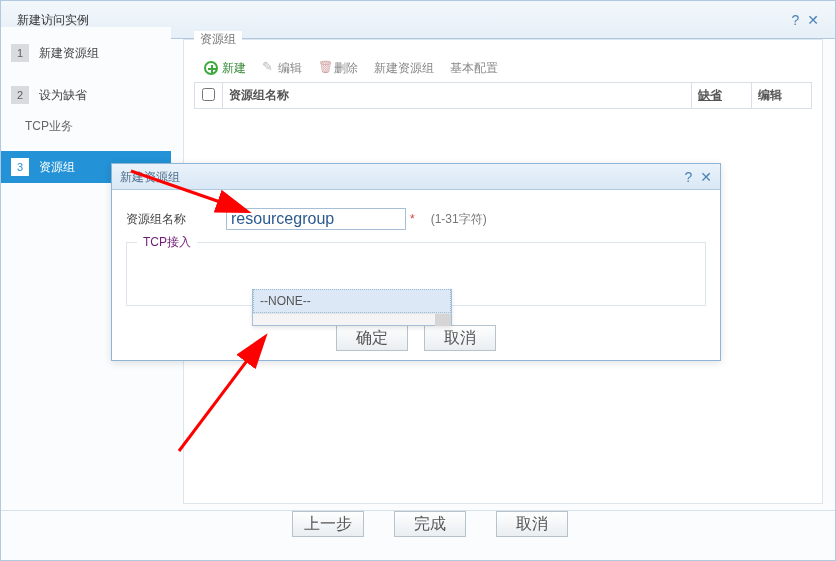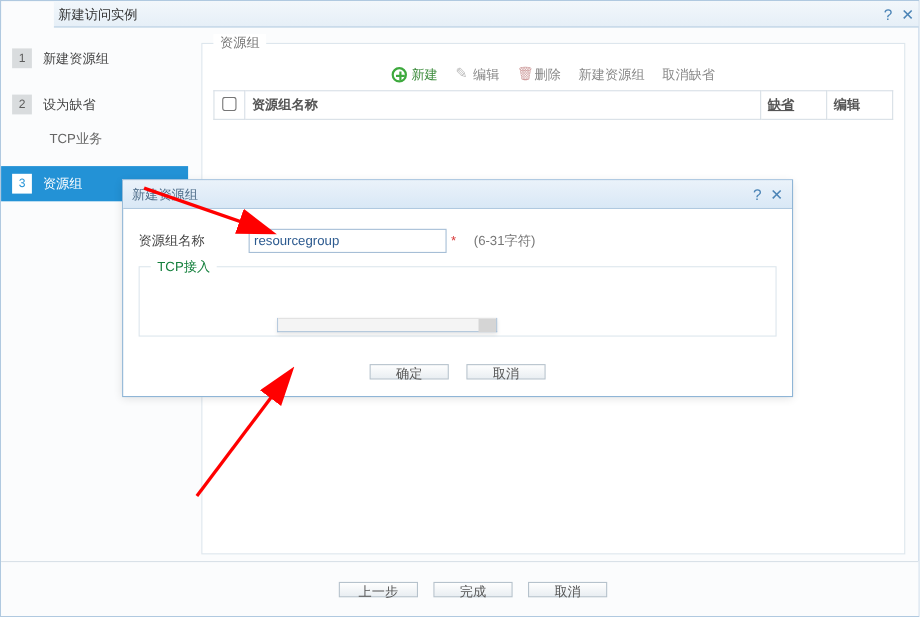--- a/index.html
+++ b/index.html
@@ -1,51 +1,51 @@
 <!DOCTYPE html>
 <html><head>
 <meta charset="utf-8">
 <style>
   * { box-sizing: border-box; margin: 0; padding: 0; }
   body { font-family: "Microsoft YaHei", Arial, sans-serif; font-size: 12px; background: #fff; color: #333; }
 
   
   .wizard-window { position: relative; width: 836px; height: 561px; border: 1px solid #B0C9E0; background: #FBFCFD; }
   .wizard-titlebar {
-    height: 24px; line-height: 24px; padding: 0 4px;
+    height: 38px; line-height: 24px; padding: 0 16px;
     background: linear-gradient(#F2F7FB, #E6EFF7);
     border-bottom: 1px solid #B0C9E0;
-    display:flex; align-items:center; justify-content:space-between;margin-left:48px;
+    display:flex; align-items:center; justify-content:space-between;
   }
   .wizard-titlebar .ctrls { display:flex; gap:8px; color:#4B84B6; font-size:14px; }
   .wizard-titlebar .ctrls span { cursor:pointer; }
 
   .wizard-body { position:absolute; top:26px; left:0; right:0; bottom:50px; display:flex; }
 
   
   .steps { width:170px; background:#FBFCFD; border-right:0; padding-top:10px; }
   .step { display:flex; align-items:center; height:32px; padding:0 10px; color:#444; cursor:pointer; }
   .step .num {
     width:18px; height:18px; line-height:18px; text-align:center;
     background:#D9DCDE; color:#5C5C5C; margin-right:10px; font-size:11px;
   }
   .step.selected { background:#2392D6; color:#fff; }
   .step.selected .num { background:#fff; color:#2392D6; }
-  .substep { padding-left:44px; height:30px; line-height:30px; color:#666; cursor:pointer; }
+  .substep { padding-left:24px; height:30px; line-height:30px; color:#666; cursor:pointer; }
 
   
   .content { flex:1; padding:12px 12px 0 12px; position:relative; }
   .group-box { position:relative; border:1px solid #DDE6ED; padding:14px 10px 10px 10px; background:#fff; min-height:80px; }
   .group-box > .legend {
     position:absolute; top:-9px; left:10px; background:#fff; padding:0 6px; color:#777;
   }
   .group-box.main { height:465px; }
 
   
-  .res-toolbar { display:flex; align-items:center; height:28px; padding:0 4px; gap:4px;justify-content:center; }
+  .res-toolbar { display:flex; align-items:center; height:28px; padding:0 4px; gap:4px; }
   .res-toolbar .tb-btn { display:inline-flex; align-items:center; gap:4px; padding:0 6px; height:24px; color:#888; cursor:pointer; }
   .res-toolbar .tb-btn.enabled { color:#3A8A3A; }
   .res-toolbar .plus-icon { width:14px; height:14px; border:2px solid #3DA93D; border-radius:50%; position:relative; display:inline-block; }
   .res-toolbar .plus-icon::before, .res-toolbar .plus-icon::after { content:""; position:absolute; background:#3DA93D; }
   .res-toolbar .plus-icon::before { left:5px; top:2px; width:2px; height:8px; }
   .res-toolbar .plus-icon::after  { top:5px; left:2px; height:2px; width:8px; }
 
   .edit-icon { width:12px; height:12px; display:inline-block; position:relative; }
   .edit-icon::before { content:"✎"; color:#B9B9B9; font-size:13px; position:absolute; top:-3px; }
   .del-icon { width:12px; height:12px; display:inline-block; position:relative; }
@@ -54,43 +54,43 @@
   
   .res-table { border-collapse:collapse; width:100%; }
   .res-table th, .res-table td { border:1px solid #D8DFE6; padding:4px 6px; background:#fff; color:#555; text-align:left; }
   .res-table th.checkbox-col { width:28px; text-align:center; }
   .res-table th.def-col  { width:60px;text-decoration:underline; }
   .res-table th.edit-col { width:60px; }
   input[type=checkbox] { width:13px; height:13px; }
 
   
   .wizard-footer { position:absolute; bottom:0; left:0; right:0; height:50px; border-top:1px solid #D9E1E8; background:#FBFCFD;
-                   display:flex; justify-content:center; align-items:center; gap:14px;padding-left:24px; }
-  .btn { min-width:72px; height:14px; border:1px solid #B6C2CC; background:linear-gradient(#FEFEFE,#E9EEF2);
-         color:#555; cursor:pointer; font-size:12px; }
+                   display:flex; justify-content:center; align-items:flex-start; gap:30px;padding-left:24px; }
+  .btn { min-width:72px; height:26px; border:1px solid #B6C2CC; background:linear-gradient(#FEFEFE,#E9EEF2);
+         color:#555; cursor:pointer; font-size:16px; }
 
   
   .modal { position:absolute; left:110px; top:162px; width:610px;
            border:1px solid #8FB5D6; background:#fff; box-shadow:0 2px 8px rgba(0,0,0,.12); z-index:20; }
   .modal-title { height:26px; line-height:24px; padding:0 8px;
                  background:linear-gradient(#EAF2FA,#D9E8F6); border-bottom:1px solid #B0C9E0;
                  display:flex; justify-content:space-between; align-items:center; color:#4F6E8A; }
   .modal-title .ctrls { display:flex; gap:8px; color:#4B84B6; font-size:14px; }
   .modal-body { padding:18px 14px 10px 14px; }
 
   .form-row { display:flex; align-items:center; margin-bottom:12px; }
   .form-row label { width:100px; color:#444; }
   .form-row input[type=text] {
-    width:180px; height:22px; border:1px solid #A6BED6; padding:0 4px; font-size:12px; color:#2C5A8F;
+    width:180px; height:22px; border:1px solid #A6BED6; padding:0 4px; font-size:16px; color:#2C5A8F;
   }
   .form-row .req { color:#D94040; margin-left:4px; }
   .form-row .hint { color:#767676; margin-left:16px; }
 
   .inner-group { position:relative; border:1px solid #DDE6ED; padding:14px 12px 48px 12px; margin-top:6px; background:#fff; }
-  .inner-group .legend { position:absolute; top:-9px; left:10px; background:#fff; padding:0 6px; color:#15803d; }
+  .inner-group .legend { position:absolute; top:-9px; left:10px; background:#fff; padding:0 6px; color:#701a75; }
 
   .inner-group .form-row input[type=text] { width:200px; }
 
   .combo { width:200px; border:1px solid #A6BED6; height:22px; display:flex; cursor:pointer; }
   .combo .combo-input { flex:1; border:0; height:20px; padding:0 4px; font-size:12px; color:#444; }
   .combo .combo-btn { width:17px; background:linear-gradient(#E9F2FB,#CDE1F5); border-left:1px solid #A6BED6; position:relative; }
   .combo .combo-btn::after { content:""; position:absolute; left:4px; top:7px; border:4px solid transparent; border-top-color:#4B7AA6; }
 
   .dropdown-list { position:absolute; left:125px; top:46px; width:200px;
                    border:1px solid #A6BED6; border-top:0; background:#fff; z-index:30; box-shadow:0 2px 4px rgba(0,0,0,.1); }
@@ -148,21 +148,21 @@
             <span>编辑</span>
           </div>
           <div class="tb-btn">
             <span class="del-icon"></span>
             <span>删除</span>
           </div>
           <div class="tb-btn">
             <span>新建资源组</span>
           </div>
           <div class="tb-btn">
-            <span>取消缺省</span>
+            <span>基本配置</span>
           </div>
         </div>
 
         <table class="res-table">
           <tbody>
               <tr>
             <th class="checkbox-col">
               <input type="checkbox" style="">
             </th>
             <th>资源组名称</th>
@@ -189,30 +189,31 @@
         <span>✕</span>
       </div>
     </div>
 
     <div class="modal-body">
 
       <div class="form-row">
         <label>资源组名称</label>
         <input type="text" value="resourcegroup" style="">
         <span class="req">*</span>
-        <span class="hint">(6-31字符)</span>
+        <span class="hint">(1-31字符)</span>
       </div>
 
       <div class="inner-group">
         <span class="legend">TCP接入</span>
 
 
 
 
         <div class="dropdown-list">
+          <div class="opt selected">--NONE--</div>
           <div class="scroll-area">
             <div class="scroll-thumb"></div>
           </div>
         </div>
       </div>
     </div>
 
     <div class="modal-footer">
       <button class="btn">确定</button>
       <button class="btn">取消</button>

